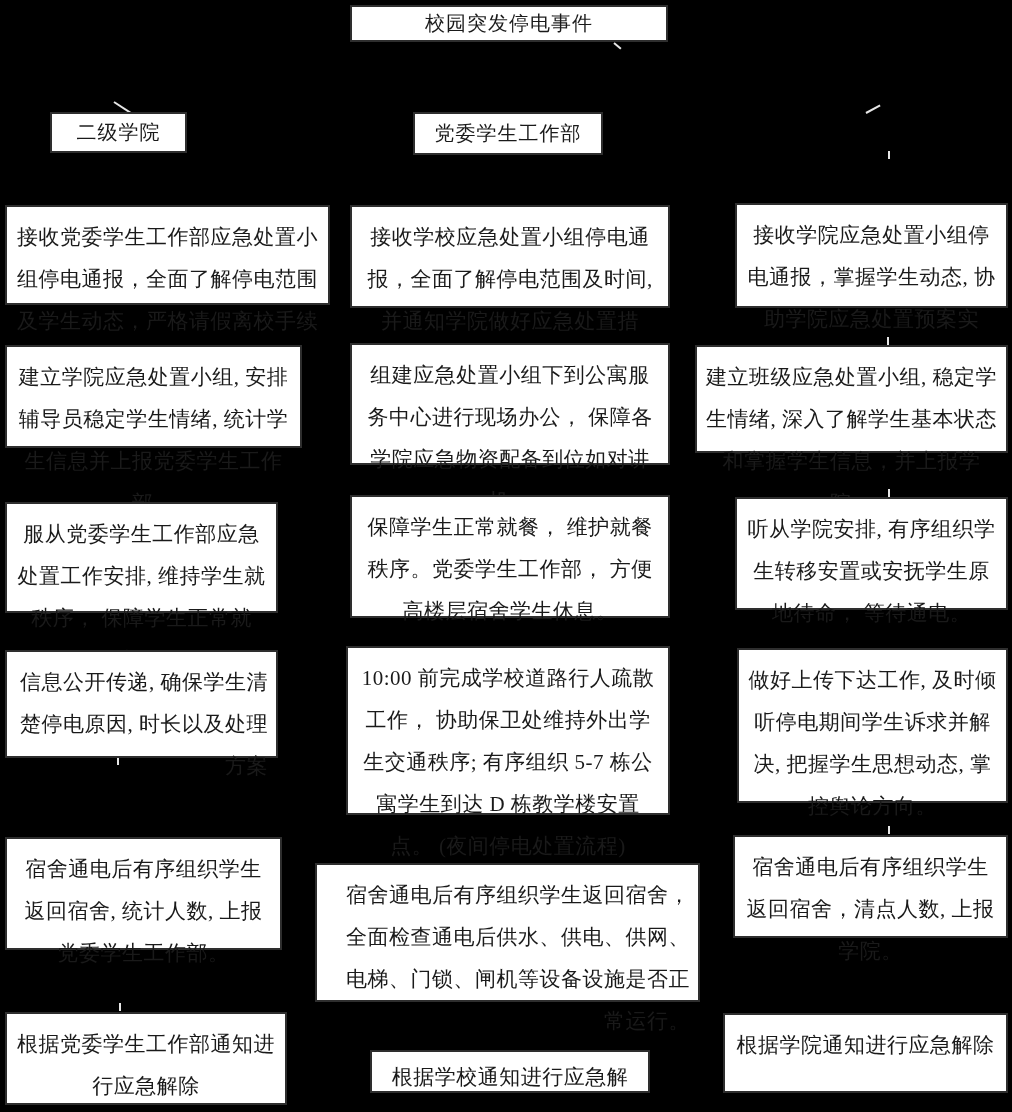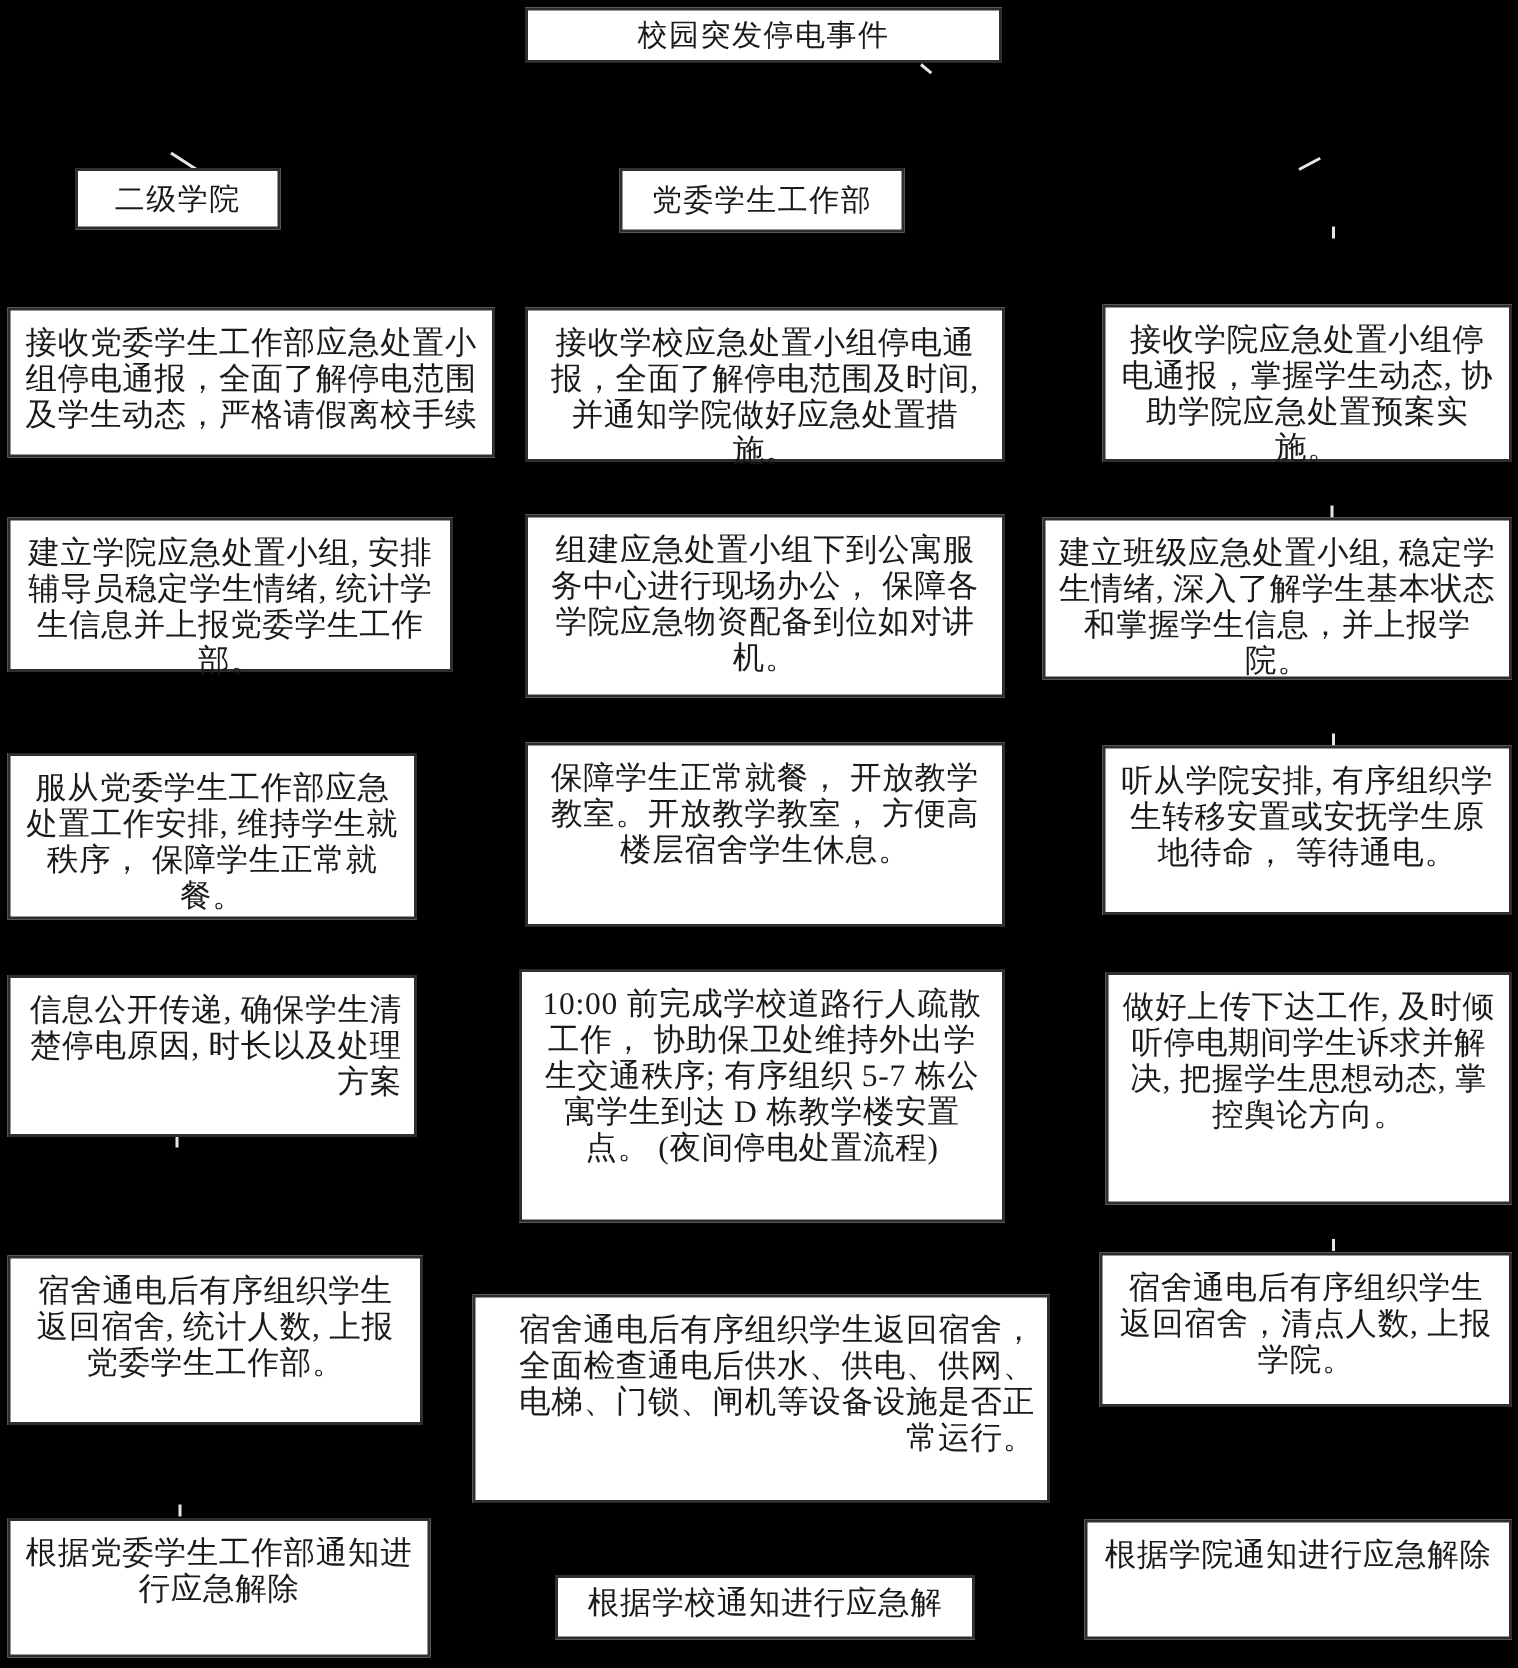--- a/index.html
+++ b/index.html
@@ -2,21 +2,21 @@
 <html><head>
 <meta charset="utf-8">
 <style>
   html,body{margin:0;padding:0;background:#000;}
   #stage{
     position:relative;width:1012px;height:1112px;background:#000000;
     font-family:"Liberation Serif","DejaVu Serif",serif;overflow:hidden;padding-left:32px;
   }
   .box{
     position:absolute;box-sizing:border-box;background:#ffffff;color:#1a1a1a;
-    border:2px solid #2e2e2e;font-size:21px;line-height:24px;text-align:center;
+    border:2px solid #2e2e2e;font-size:21px;line-height:42px;text-align:center;
     padding:9px 8px;letter-spacing:0.5px;
   }
   .box.align-left{text-align:right;}
   .titlebox{
     position:absolute;box-sizing:border-box;background:#ffffff;color:#1a1a1a;
     border:2px solid #2e2e2e;font-size:20px;display:flex;align-items:center;
     justify-content:center;letter-spacing:1px;
   }
   .tick{position:absolute;width:2px;background:#e6e6e6;}
   .diag{position:absolute;height:2px;background:#e6e6e6;transform-origin:left center;}
@@ -43,21 +43,21 @@
 
   <div class="box" style="left:5px;top:205px;width:325px;height:100px">接收党委学生工作部应急处置小组停电通报，全面了解停电范围及学生动态，严格请假离校手续</div>
   <div class="box" style="left:5px;top:345px;width:297px;height:103px">建立学院应急处置小组, 安排辅导员稳定学生情绪, 统计学生信息并上报党委学生工作部。</div>
   <div class="box" style="left:5px;top:502px;width:273px;height:111px">服从党委学生工作部应急处置工作安排, 维持学生就秩序， 保障学生正常就餐。</div>
   <div class="box align-left" style="left:5px;top:650px;width:273px;height:108px">信息公开传递, 确保学生清楚停电原因, 时长以及处理方案</div>
   <div class="box" style="left:5px;top:837px;width:277px;height:113px">宿舍通电后有序组织学生返回宿舍, 统计人数, 上报党委学生工作部。</div>
   <div class="box" style="left:5px;top:1012px;width:282px;height:93px">根据党委学生工作部通知进行应急解除</div>
 
   <div class="box" style="left:350px;top:205px;width:320px;height:103px">接收学校应急处置小组停电通报，全面了解停电范围及时间, 并通知学院做好应急处置措施。</div>
   <div class="box" style="left:350px;top:343px;width:320px;height:122px">组建应急处置小组下到公寓服务中心进行现场办公， 保障各学院应急物资配备到位如对讲机。</div>
-  <div class="box" style="left:350px;top:495px;width:320px;height:123px">保障学生正常就餐， 开放教学教室。开放教学教室， 方便高楼层宿舍学生休息。</div>
+  <div class="box" style="left:350px;top:495px;width:320px;height:123px">保障学生正常就餐， 维护就餐秩序。党委学生工作部， 方便高楼层宿舍学生休息。</div>
   <div class="box" style="left:346px;top:646px;width:324px;height:169px">10:00 前完成学校道路行人疏散工作， 协助保卫处维持外出学生交通秩序; 有序组织 5-7 栋公寓学生到达 D 栋教学楼安置点。 (夜间停电处置流程)</div>
   <div class="box align-left" style="left:315px;top:863px;width:385px;height:139px">宿舍通电后有序组织学生返回宿舍，全面检查通电后供水、供电、供网、电梯、门锁、闸机等设备设施是否正常运行。</div>
   <div class="box" style="left:370px;top:1050px;width:280px;height:43px;padding-top:4px">根据学校通知进行应急解</div>
 
   <div class="box" style="left:735px;top:203px;width:273px;height:105px">接收学院应急处置小组停电通报，掌握学生动态, 协助学院应急处置预案实施。</div>
   <div class="box" style="left:695px;top:345px;width:313px;height:108px">建立班级应急处置小组, 稳定学生情绪, 深入了解学生基本状态和掌握学生信息，并上报学院。</div>
   <div class="box" style="left:735px;top:497px;width:273px;height:113px">听从学院安排, 有序组织学生转移安置或安抚学生原地待命， 等待通电。</div>
   <div class="box" style="left:737px;top:648px;width:271px;height:155px">做好上传下达工作, 及时倾听停电期间学生诉求并解决, 把握学生思想动态, 掌控舆论方向。</div>
   <div class="box" style="left:733px;top:835px;width:275px;height:103px">宿舍通电后有序组织学生返回宿舍，清点人数, 上报学院。</div>
   <div class="box" style="left:723px;top:1013px;width:285px;height:80px">根据学院通知进行应急解除</div>

